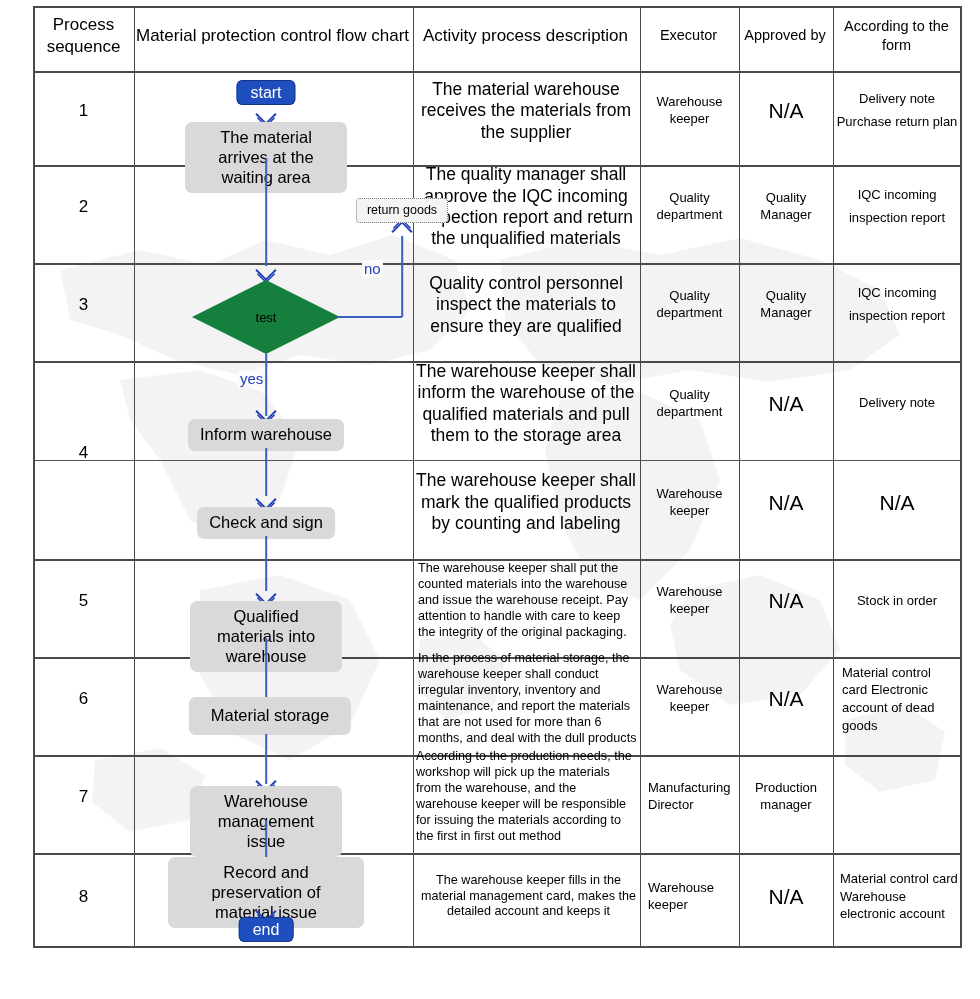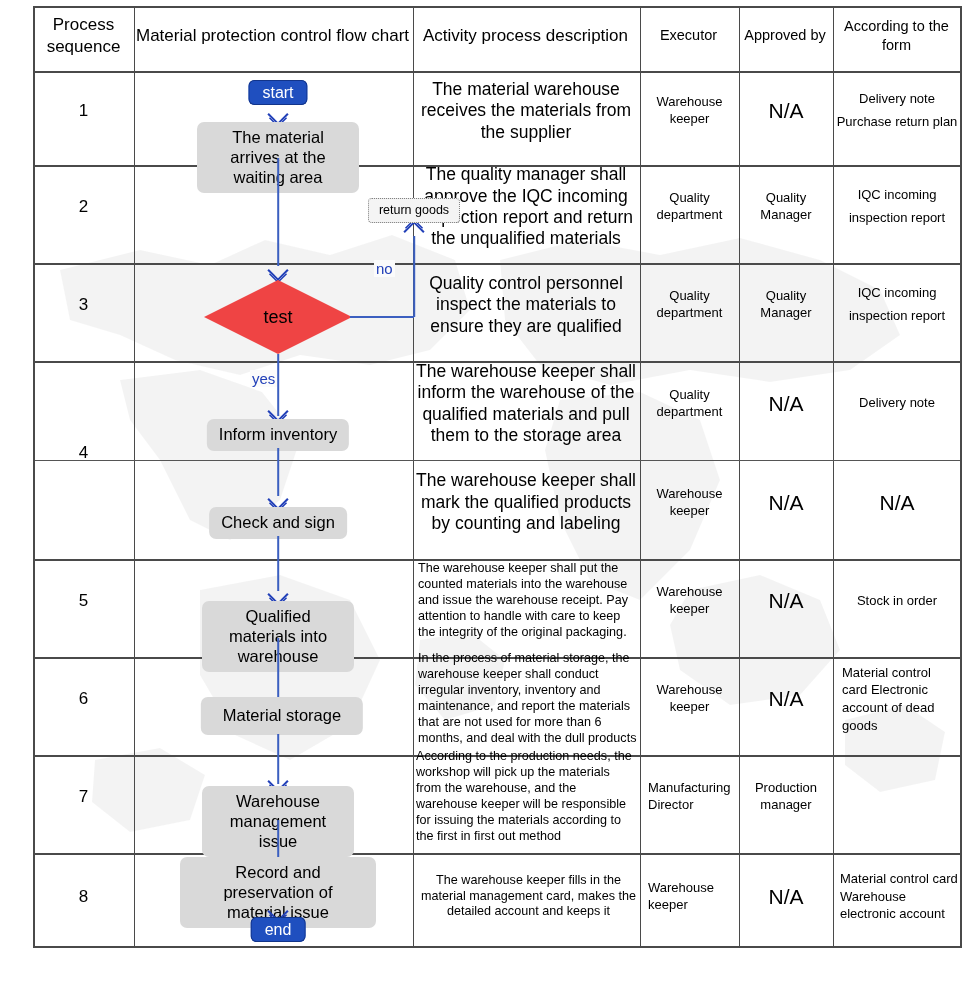--- a/index.html
+++ b/index.html
@@ -75,21 +75,20 @@
   .form-tight { font-size: 13px; line-height: 1.35; text-align: left; }
 
   
   #flow {
     position: absolute;
     left: 134px;
     top: 8px;
     width: 279px;
     height: 938px;
     z-index: 4;
-    margin-left: 12px;
   }
   .node {
     position: absolute;
     transform: translateX(-50%);
     background: #d9d9d9;
     border-radius: 7px;
     color: #000;
     font-size: 16.5px;
     line-height: 1.2;
     text-align: center;
@@ -110,26 +109,26 @@
     border: 1px dotted #777;
     border-radius: 4px;
     font-size: 12.5px;
     padding: 4px 10px;
   }
   .diamond {
     position: absolute;
     transform: translateX(-50%);
     width: 148px;
     height: 74px;
-    background: #ef4444;
+    background: #15803d;
     clip-path: polygon(50% 0%, 100% 50%, 50% 100%, 0% 50%);
     display: flex;
     align-items: center;
     justify-content: center;
-    font-size: 18px;
+    font-size: 13px;
     color: #000;
   }
   .conn {
     position: absolute;
     background: #3b5fc0;
     width: 1.6px;
     transform: translateX(-50%);
   }
   .conn.h {
     height: 1.6px;
@@ -379,21 +378,21 @@
     <div class="conn" style="left:268px; top:228px; height:81px;"></div>
     <div class="chev up" style="left:268px; top:216px;"></div>
     <div class="edgelabel" style="left:228px; top:252px;"><span>no</span></div>
 
     <div class="node dotted" style="left:268px; top:190px;"><span>return goods</span></div>
 
     <div class="conn" style="left:132px; top:346px; height:62px;"></div>
     <div class="edgelabel" style="left:104px; top:362px;"><span>yes</span></div>
     <div class="chev" style="left:132px; top:396px;"></div>
 
-    <div class="node" style="left:132px; top:411px;"><span>Inform inventory</span></div>
+    <div class="node" style="left:132px; top:411px;"><span>Inform warehouse</span></div>
 
     <div class="conn" style="left:132px; top:440px; height:48px;"></div>
     <div class="chev" style="left:132px; top:484px;"></div>
 
     <div class="node" style="left:132px; top:499px;"><span>Check and sign</span></div>
 
     <div class="conn" style="left:132px; top:528px; height:55px;"></div>
     <div class="chev" style="left:132px; top:579px;"></div>
 
     <div class="node" style="left:132px; top:593px; width:152px; white-space:normal;"><span>Qualified materials into warehouse</span></div>

